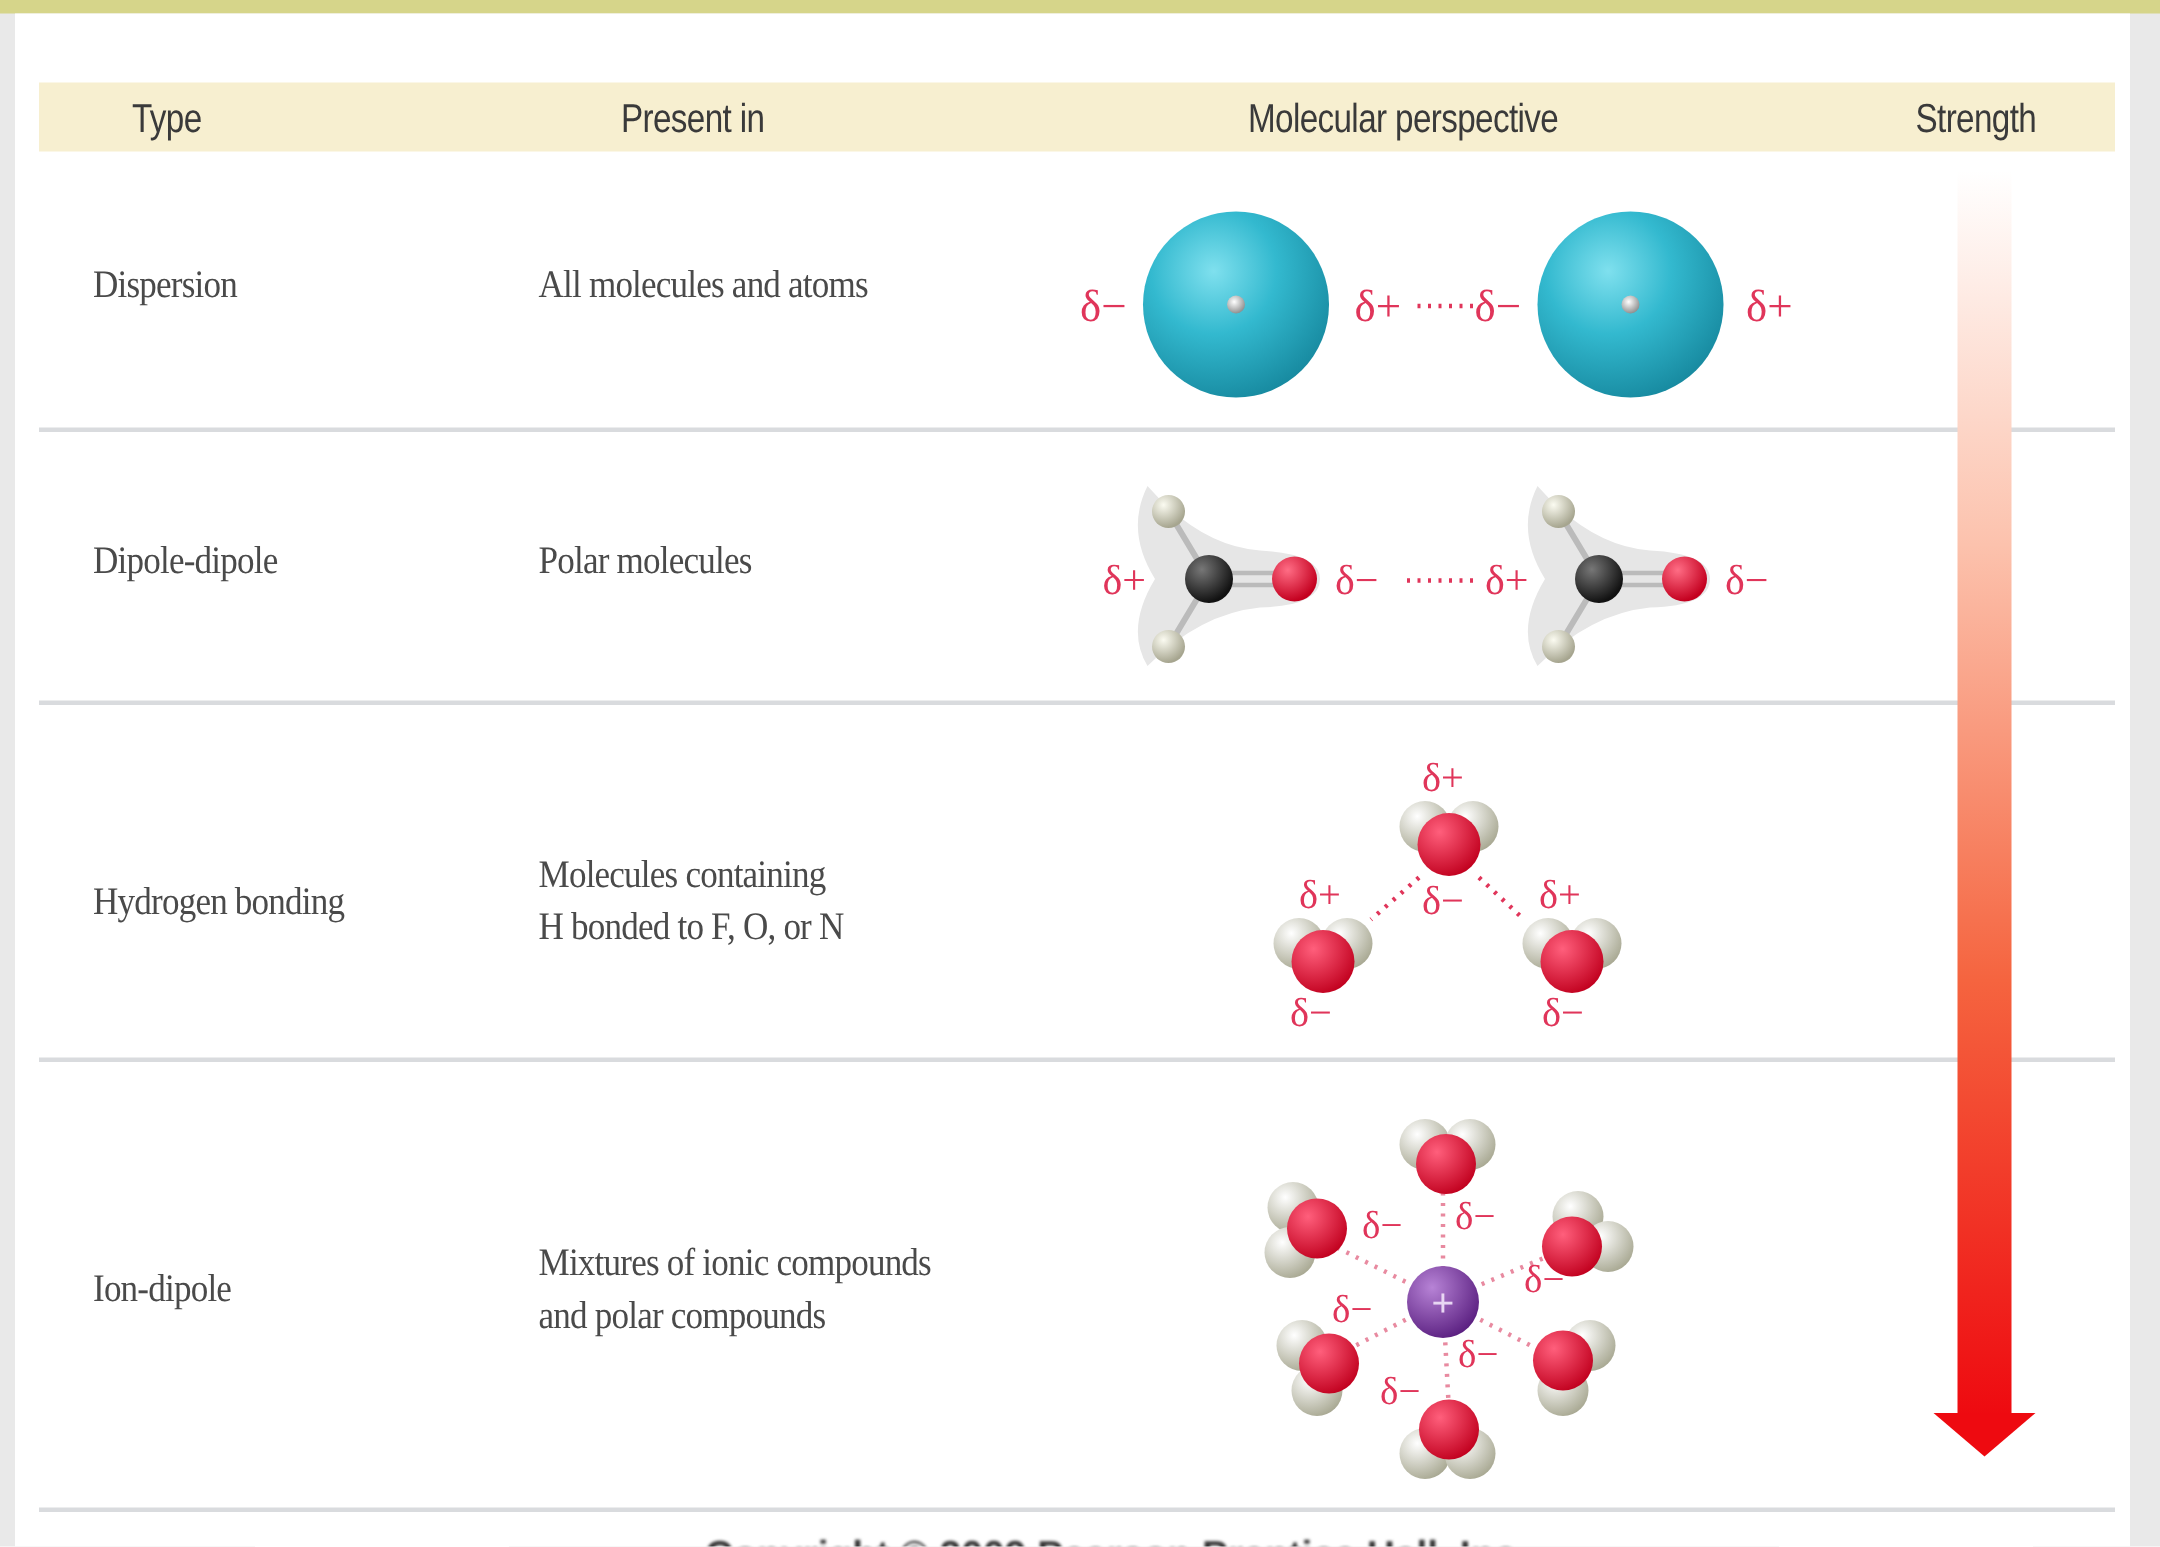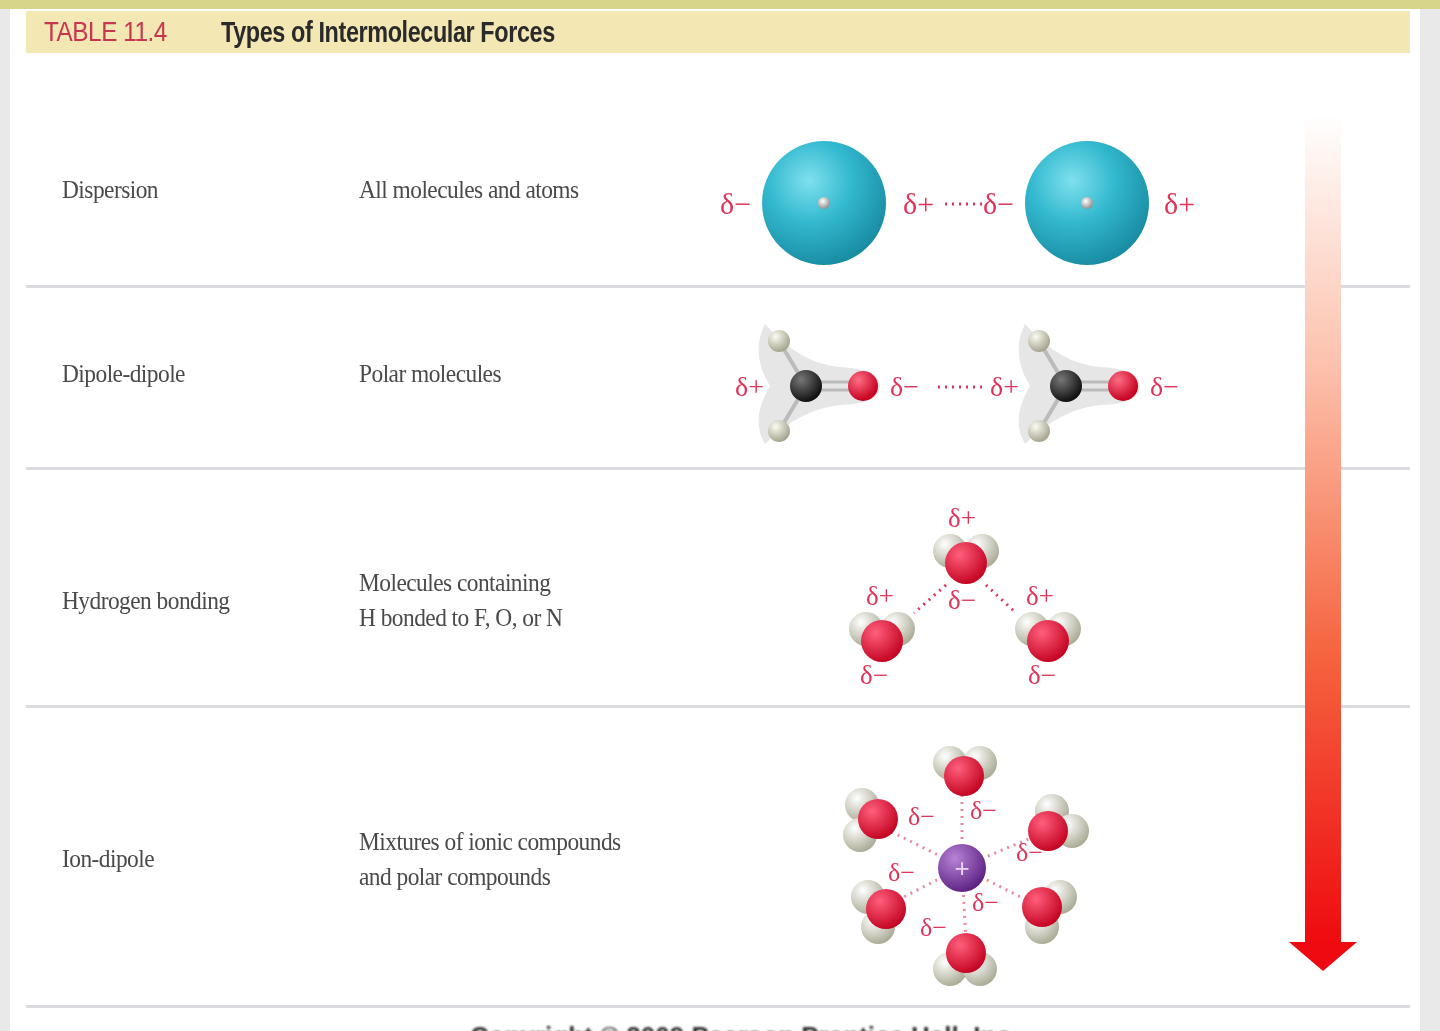--- a/index.html
+++ b/index.html
@@ -45,25 +45,27 @@
     filter: blur(1px);
   }
 </style>
 </head>
 <body>
 
 <div class="topbar"></div>
 
 <div class="page">
 
-  <div class="title-band">
-    <span class="title-num">TABLE 11.4</span>
-    <span class="title-text">Types of Intermolecular Forces</span>
-  </div>
-
+
+  <div class="header-band">
+    <span class="hdr" style="left:62px">Type</span>
+    <span class="hdr" style="left:388px">Present in</span>
+    <span class="hdr" style="left:806px">Molecular perspective</span>
+    <span class="hdr" style="left:1251px">Strength</span>
+  </div>
 
   <div>
     <span class="cell" style="left:52px;top:163px">Dispersion</span>
     <span class="cell" style="left:349px;top:163px">All molecules and atoms</span>
     <svg class="mol" style="left:690px;top:115px" width="520" height="155">
       <defs>
         <radialGradient id="teal" cx="0.38" cy="0.32" r="0.75">
           <stop offset="0" stop-color="#7fe0ee"></stop>
             <stop offset="0.45" stop-color="#33b9cf"></stop>
             <stop offset="1" stop-color="#15869c"></stop>

